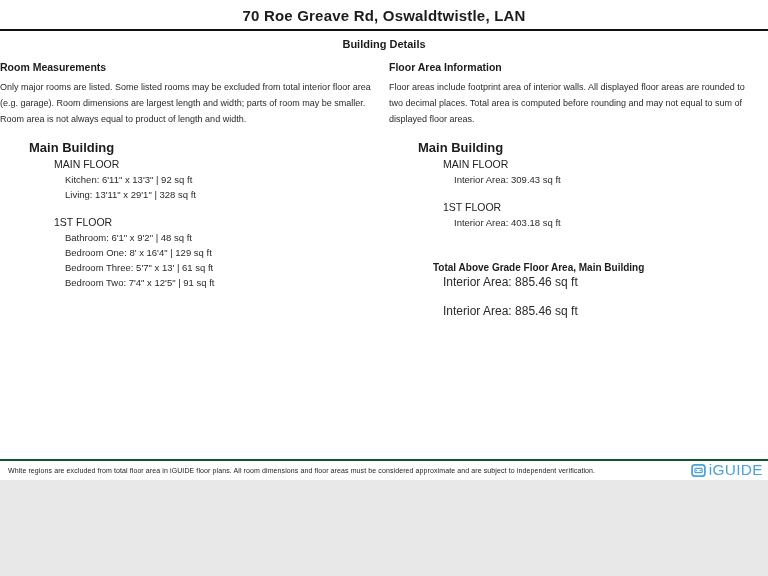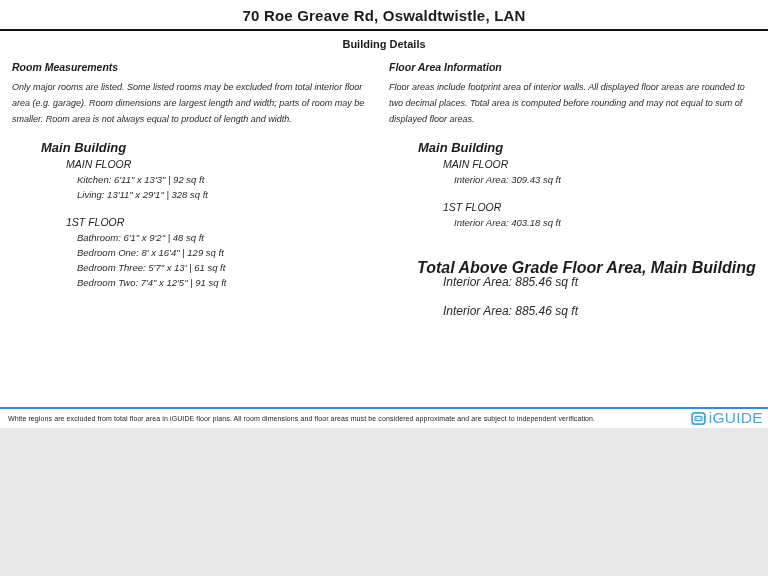--- a/index.html
+++ b/index.html
@@ -1,20 +1,20 @@
 <!DOCTYPE html>
 <html><head>
 <meta charset="utf-8">
 <style>
   * { margin: 0; padding: 0; box-sizing: border-box; }
   html, body { background: #e8e8e8; }
   .page {
     position: relative;
     width: 768px;
-    height: 428px;
+    height: 480px;
     background: #ffffff;
     font-family: "Liberation Sans", sans-serif;
     color: #1c1c1c;
     overflow: hidden;
   }
   .doc-title {
     padding-top: 7px;
     text-align: center;
     font-size: 15px;
     font-weight: bold;
@@ -27,22 +27,21 @@
   }
   .doc-subtitle {
     margin-top: 7px;
     text-align: center;
     font-size: 11px;
     font-weight: bold;
   }
   .columns {
     display: flex;
     margin-top: 11px;
-    padding: 0 12px;
-    font-style: italic;
+    padding: 0 0;
   }
   .col { width: 50%; }
   .col-left  { padding-right: 10px; }
   .col-right { padding-left: 5px; }
   .section-heading {
     font-size: 10.5px;
     font-weight: bold;
     line-height: 13px;
   }
   .section-desc {
@@ -68,34 +67,35 @@
   .detail-line {
     margin-left: 11px;
     font-size: 9.5px;
     line-height: 15px;
     color: #2a2a2a;
   }
   .total-block { margin-left: 28px; }
   .total-block-first  { margin-top: 30px; }
   .total-block-second { margin-top: 14px; }
   .total-heading {
-    font-size: 16px;
+    font-size: 10px;
     font-weight: bold;
     line-height: 15px;
+    margin-left: 16px;
   }
   .total-detail {
     margin-left: 26px;
     font-size: 12px;
     line-height: 15px;
     color: #2a2a2a;
   }
   .footer {
     position: absolute;
     left: 0; right: 0; bottom: 0;
-    border-top: 2px solid #3b82f6;
+    border-top: 2px solid #14532d;
     height: 21px;
     display: flex;
     align-items: center;
     justify-content: space-between;
     padding: 1px 5px 2px 8px;
     background: #fff;
   }
   .footer-disclaimer {
     font-size: 7px;
     color: #222;

